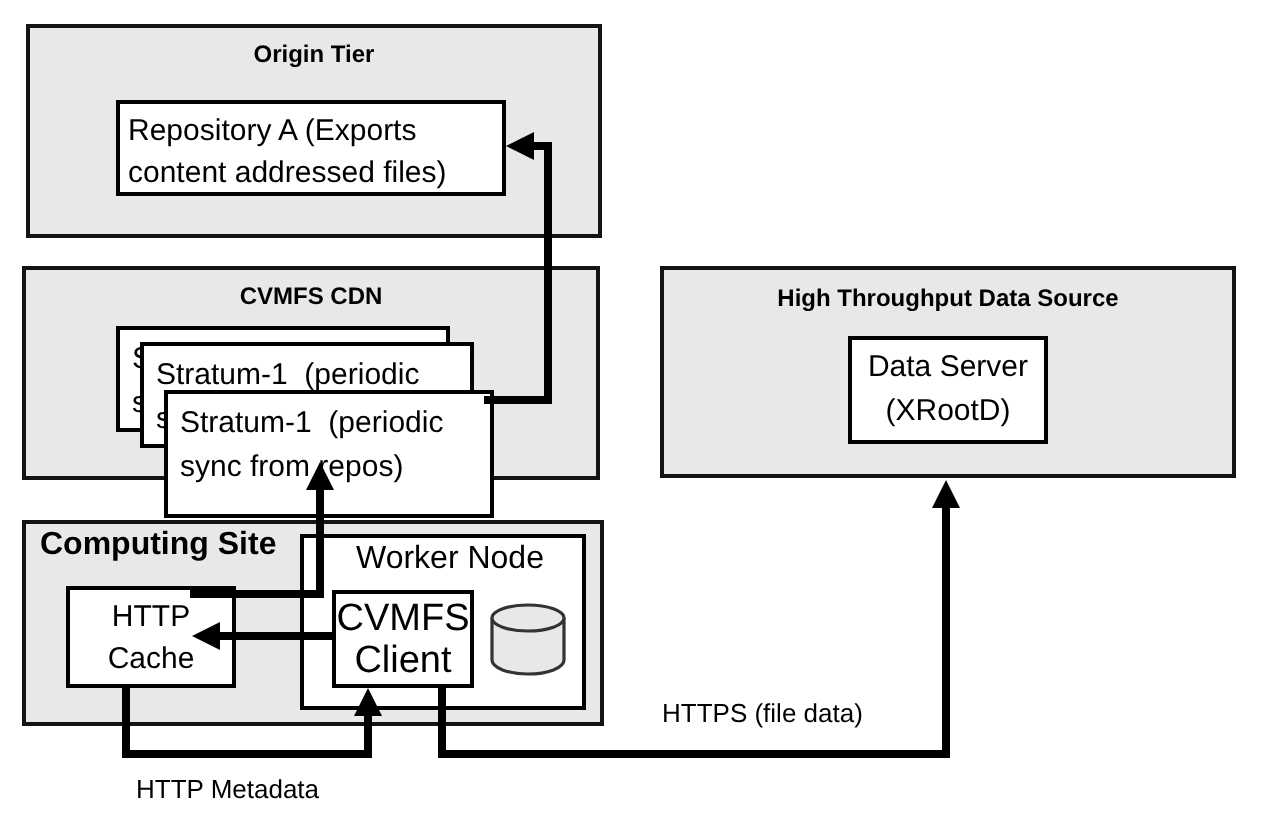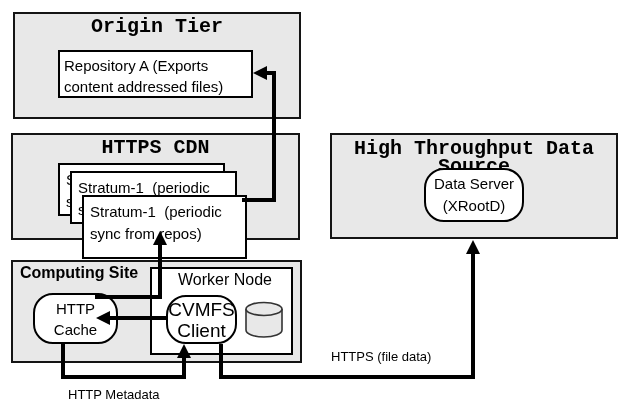--- a/index.html
+++ b/index.html
@@ -5,46 +5,46 @@
   html,body{margin:0;padding:0;background:#fff;}
   #canvas{
     position:relative;width:631px;height:420px;background:#ffffff;
     font-family:"Liberation Sans", sans-serif;color:#000;overflow:hidden;
   }
   .container-box{
     position:absolute;background:#e8e8e8;border:2px solid #141414;box-sizing:border-box;
   }
   .container-title{
     position:absolute;left:0;width:100%;text-align:center;
-    font-weight:bold;font-size:20px;line-height:18px;font-family:Liberation Mono, monospace;
+    font-weight:bold;font-size:12px;line-height:18px;
   }
   .node-box{
     position:absolute;background:#ffffff;border:2px solid #000;box-sizing:border-box;
     font-size:15px;line-height:21px;white-space:pre-wrap;
   }
   .node-left{padding:3px 4px;text-align:left;}
-  .node-center{display:flex;align-items:center;justify-content:center;text-align:center;line-height:22px;border-radius:20px;}
+  .node-center{display:flex;align-items:center;justify-content:center;text-align:center;line-height:22px;}
   .stratum{padding:4px 6px;line-height:22px;overflow:hidden;}
   .edge-label{position:absolute;font-size:13px;white-space:nowrap;}
   .title-topleft{position:absolute;font-weight:bold;font-size:16px;}
   #arrow-layer{position:absolute;left:0;top:0;z-index:20;pointer-events:none;}
   .icon-wrap{position:absolute;z-index:5;}
 </style>
 </head>
 <body>
 
 <div id="canvas">
 
   <div class="container-box" style="left:13px;top:12px;width:288px;height:107px;"></div>
   <div class="container-title" style="left:13px;top:18px;width:288px;">Origin Tier</div>
   <div class="node-box node-left" style="left:58px;top:50px;width:195px;height:48px;">Repository A (Exports
 content addressed files)</div>
 
   <div class="container-box" style="left:11px;top:133px;width:289px;height:107px;"></div>
-  <div class="container-title" style="left:11px;top:139px;width:289px;">HTTPS CDN</div>
+  <div class="container-title" style="left:11px;top:139px;width:289px;">CVMFS CDN</div>
   <div class="node-box stratum" style="left:58px;top:163px;width:167px;height:53px;z-index:1;">Stratum-1  (periodic
 sync from repos)</div>
   <div class="node-box stratum" style="left:70px;top:171px;width:167px;height:53px;z-index:2;">Stratum-1  (periodic
 sync from repos)</div>
   <div class="node-box stratum" style="left:82px;top:195px;width:165px;height:64px;z-index:3;">Stratum-1  (periodic
 sync from repos)</div>
 
   <div class="container-box" style="left:330px;top:133px;width:288px;height:106px;"></div>
   <div class="container-title" style="left:330px;top:140px;width:288px;">High Throughput Data Source</div>
   <div class="node-box node-center" style="left:424px;top:168px;width:100px;height:54px;">Data Server

